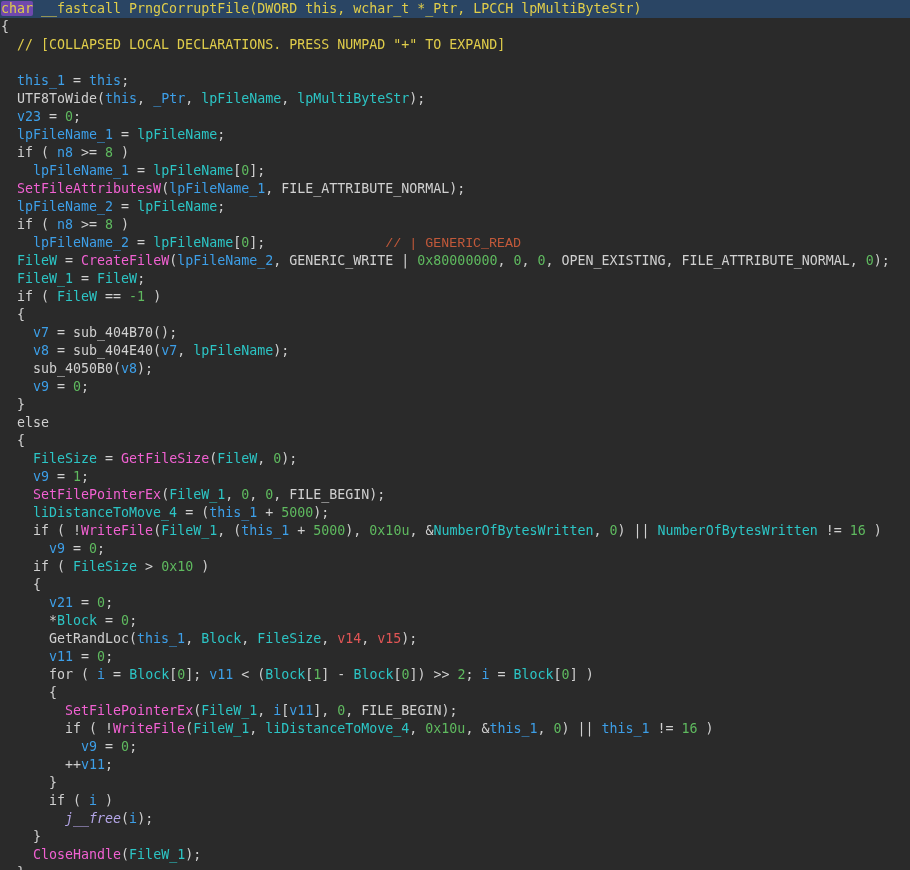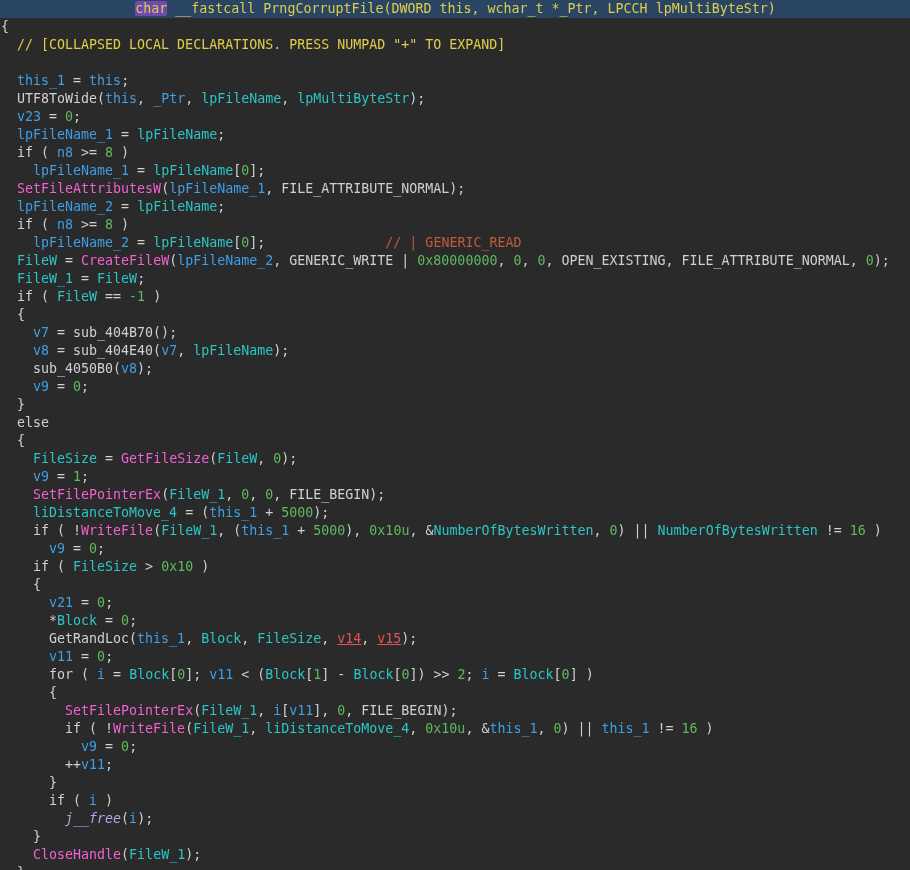--- a/index.html
+++ b/index.html
@@ -9,28 +9,28 @@
   }
   #listing{
     font-family:"DejaVu Sans Mono",monospace;
     font-size:13.3px;
     line-height:18px;
     white-space:pre;
     width:910px;height:870px;
     overflow:hidden;
   }
   .code-line{height:18px;padding-left:1px;}
-  .code-line.hl{background:var(--curline,#2a4564);text-align:center;}
+  .code-line.hl{background:var(--curline,#2a4564);}
   .tk-d{color:var(--default,#d0d0d0);}
   .tk-y{color:var(--yellow,#e0cd4a);}
   .tk-b{color:var(--blue,#3d9fe8);margin-top:45px;}
   .tk-t{color:var(--teal,#2cc5c5);}
   .tk-m{color:var(--magenta,#f161d2);}
   .tk-g{color:var(--green,#5fba5f);}
-  .tk-u{color:var(--rust,#c2593a);}
-  .tk-r{color:var(--red,#e25555);text-decoration:underline;}
+  .tk-u{color:var(--rust,#c2593a);font-family:Liberation Mono, monospace;}
+  .tk-r{color:var(--red,#e25555);}
   .tk-l{color:var(--lavender,#b4a6e8);font-style:italic;}
   .tk-cbox{color:var(--yellow,#e0cd4a);background:var(--wordhl,#7049ae);border-radius:2px;}
 </style>
 </head>
 <body>
 
 <div id="listing"><div class="code-line hl"><span class="tk-cbox">char</span><span class="tk-y"> __fastcall PrngCorruptFile(DWORD this, wchar_t *_Ptr, LPCCH lpMultiByteStr)</span></div><div class="code-line"><span class="tk-d">{</span></div><div class="code-line"><span class="tk-y">  // [COLLAPSED LOCAL DECLARATIONS. PRESS NUMPAD "+" TO EXPAND]</span></div><div class="code-line"></div><div class="code-line"><span class="tk-d">  </span><span class="tk-b">this_1</span><span class="tk-d"> = </span><span class="tk-b">this</span><span class="tk-d">;</span></div><div class="code-line"><span class="tk-d">  UTF8ToWide(</span><span class="tk-b">this</span><span class="tk-d">, </span><span class="tk-b">_Ptr</span><span class="tk-d">, </span><span class="tk-t">lpFileName</span><span class="tk-d">, </span><span class="tk-t">lpMultiByteStr</span><span class="tk-d">);</span></div><div class="code-line"><span class="tk-d">  </span><span class="tk-b">v23</span><span class="tk-d"> = </span><span class="tk-g">0</span><span class="tk-d">;</span></div><div class="code-line"><span class="tk-d">  </span><span class="tk-b">lpFileName_1</span><span class="tk-d"> = </span><span class="tk-t">lpFileName</span><span class="tk-d">;</span></div><div class="code-line"><span class="tk-d">  if ( </span><span class="tk-b">n8</span><span class="tk-d"> &gt;= </span><span class="tk-g">8</span><span class="tk-d"> )</span></div><div class="code-line"><span class="tk-d">    </span><span class="tk-b">lpFileName_1</span><span class="tk-d"> = </span><span class="tk-t">lpFileName</span><span class="tk-d">[</span><span class="tk-g">0</span><span class="tk-d">];</span></div><div class="code-line"><span class="tk-d">  </span><span class="tk-m">SetFileAttributesW</span><span class="tk-d">(</span><span class="tk-b">lpFileName_1</span><span class="tk-d">, FILE_ATTRIBUTE_NORMAL);</span></div><div class="code-line"><span class="tk-d">  </span><span class="tk-b">lpFileName_2</span><span class="tk-d"> = </span><span class="tk-t">lpFileName</span><span class="tk-d">;</span></div><div class="code-line"><span class="tk-d">  if ( </span><span class="tk-b">n8</span><span class="tk-d"> &gt;= </span><span class="tk-g">8</span><span class="tk-d"> )</span></div><div class="code-line"><span class="tk-d">    </span><span class="tk-b">lpFileName_2</span><span class="tk-d"> = </span><span class="tk-t">lpFileName</span><span class="tk-d">[</span><span class="tk-g">0</span><span class="tk-d">];</span><span class="tk-d">               </span><span class="tk-u">// | GENERIC_READ</span></div><div class="code-line"><span class="tk-d">  </span><span class="tk-t">FileW</span><span class="tk-d"> = </span><span class="tk-m">CreateFileW</span><span class="tk-d">(</span><span class="tk-b">lpFileName_2</span><span class="tk-d">, GENERIC_WRITE | </span><span class="tk-g">0x80000000</span><span class="tk-d">, </span><span class="tk-g">0</span><span class="tk-d">, </span><span class="tk-g">0</span><span class="tk-d">, OPEN_EXISTING, FILE_ATTRIBUTE_NORMAL, </span><span class="tk-g">0</span><span class="tk-d">);</span></div><div class="code-line"><span class="tk-d">  </span><span class="tk-t">FileW_1</span><span class="tk-d"> = </span><span class="tk-t">FileW</span><span class="tk-d">;</span></div><div class="code-line"><span class="tk-d">  if ( </span><span class="tk-t">FileW</span><span class="tk-d"> == </span><span class="tk-g">-1</span><span class="tk-d"> )</span></div><div class="code-line"><span class="tk-d">  {</span></div><div class="code-line"><span class="tk-d">    </span><span class="tk-b">v7</span><span class="tk-d"> = sub_404B70();</span></div><div class="code-line"><span class="tk-d">    </span><span class="tk-b">v8</span><span class="tk-d"> = sub_404E40(</span><span class="tk-b">v7</span><span class="tk-d">, </span><span class="tk-t">lpFileName</span><span class="tk-d">);</span></div><div class="code-line"><span class="tk-d">    sub_4050B0(</span><span class="tk-b">v8</span><span class="tk-d">);</span></div><div class="code-line"><span class="tk-d">    </span><span class="tk-b">v9</span><span class="tk-d"> = </span><span class="tk-g">0</span><span class="tk-d">;</span></div><div class="code-line"><span class="tk-d">  }</span></div><div class="code-line"><span class="tk-d">  else</span></div><div class="code-line"><span class="tk-d">  {</span></div><div class="code-line"><span class="tk-d">    </span><span class="tk-t">FileSize</span><span class="tk-d"> = </span><span class="tk-m">GetFileSize</span><span class="tk-d">(</span><span class="tk-t">FileW</span><span class="tk-d">, </span><span class="tk-g">0</span><span class="tk-d">);</span></div><div class="code-line"><span class="tk-d">    </span><span class="tk-b">v9</span><span class="tk-d"> = </span><span class="tk-g">1</span><span class="tk-d">;</span></div><div class="code-line"><span class="tk-d">    </span><span class="tk-m">SetFilePointerEx</span><span class="tk-d">(</span><span class="tk-t">FileW_1</span><span class="tk-d">, </span><span class="tk-g">0</span><span class="tk-d">, </span><span class="tk-g">0</span><span class="tk-d">, FILE_BEGIN);</span></div><div class="code-line"><span class="tk-d">    </span><span class="tk-t">liDistanceToMove_4</span><span class="tk-d"> = (</span><span class="tk-b">this_1</span><span class="tk-d"> + </span><span class="tk-g">5000</span><span class="tk-d">);</span></div><div class="code-line"><span class="tk-d">    if ( !</span><span class="tk-m">WriteFile</span><span class="tk-d">(</span><span class="tk-t">FileW_1</span><span class="tk-d">, (</span><span class="tk-b">this_1</span><span class="tk-d"> + </span><span class="tk-g">5000</span><span class="tk-d">), </span><span class="tk-g">0x10u</span><span class="tk-d">, &amp;</span><span class="tk-t">NumberOfBytesWritten</span><span class="tk-d">, </span><span class="tk-g">0</span><span class="tk-d">) || </span><span class="tk-t">NumberOfBytesWritten</span><span class="tk-d"> != </span><span class="tk-g">16</span><span class="tk-d"> )</span></div><div class="code-line"><span class="tk-d">      </span><span class="tk-b">v9</span><span class="tk-d"> = </span><span class="tk-g">0</span><span class="tk-d">;</span></div><div class="code-line"><span class="tk-d">    if ( </span><span class="tk-t">FileSize</span><span class="tk-d"> &gt; </span><span class="tk-g">0x10</span><span class="tk-d"> )</span></div><div class="code-line"><span class="tk-d">    {</span></div><div class="code-line"><span class="tk-d">      </span><span class="tk-b">v21</span><span class="tk-d"> = </span><span class="tk-g">0</span><span class="tk-d">;</span></div><div class="code-line"><span class="tk-d">      *</span><span class="tk-t">Block</span><span class="tk-d"> = </span><span class="tk-g">0</span><span class="tk-d">;</span></div><div class="code-line"><span class="tk-d">      GetRandLoc(</span><span class="tk-b">this_1</span><span class="tk-d">, </span><span class="tk-t">Block</span><span class="tk-d">, </span><span class="tk-t">FileSize</span><span class="tk-d">, </span><span class="tk-r">v14</span><span class="tk-d">, </span><span class="tk-r">v15</span><span class="tk-d">);</span></div><div class="code-line"><span class="tk-d">      </span><span class="tk-b">v11</span><span class="tk-d"> = </span><span class="tk-g">0</span><span class="tk-d">;</span></div><div class="code-line"><span class="tk-d">      for ( </span><span class="tk-b">i</span><span class="tk-d"> = </span><span class="tk-t">Block</span><span class="tk-d">[</span><span class="tk-g">0</span><span class="tk-d">]; </span><span class="tk-b">v11</span><span class="tk-d"> &lt; (</span><span class="tk-t">Block</span><span class="tk-d">[</span><span class="tk-g">1</span><span class="tk-d">] - </span><span class="tk-t">Block</span><span class="tk-d">[</span><span class="tk-g">0</span><span class="tk-d">]) &gt;&gt; </span><span class="tk-g">2</span><span class="tk-d">; </span><span class="tk-b">i</span><span class="tk-d"> = </span><span class="tk-t">Block</span><span class="tk-d">[</span><span class="tk-g">0</span><span class="tk-d">] )</span></div><div class="code-line"><span class="tk-d">      {</span></div><div class="code-line"><span class="tk-d">        </span><span class="tk-m">SetFilePointerEx</span><span class="tk-d">(</span><span class="tk-t">FileW_1</span><span class="tk-d">, </span><span class="tk-b">i</span><span class="tk-d">[</span><span class="tk-b">v11</span><span class="tk-d">], </span><span class="tk-g">0</span><span class="tk-d">, FILE_BEGIN);</span></div><div class="code-line"><span class="tk-d">        if ( !</span><span class="tk-m">WriteFile</span><span class="tk-d">(</span><span class="tk-t">FileW_1</span><span class="tk-d">, </span><span class="tk-t">liDistanceToMove_4</span><span class="tk-d">, </span><span class="tk-g">0x10u</span><span class="tk-d">, &amp;</span><span class="tk-b">this_1</span><span class="tk-d">, </span><span class="tk-g">0</span><span class="tk-d">) || </span><span class="tk-b">this_1</span><span class="tk-d"> != </span><span class="tk-g">16</span><span class="tk-d"> )</span></div><div class="code-line"><span class="tk-d">          </span><span class="tk-b">v9</span><span class="tk-d"> = </span><span class="tk-g">0</span><span class="tk-d">;</span></div><div class="code-line"><span class="tk-d">        ++</span><span class="tk-b">v11</span><span class="tk-d">;</span></div><div class="code-line"><span class="tk-d">      }</span></div><div class="code-line"><span class="tk-d">      if ( </span><span class="tk-b">i</span><span class="tk-d"> )</span></div><div class="code-line"><span class="tk-d">        </span><span class="tk-l">j__free</span><span class="tk-d">(</span><span class="tk-b">i</span><span class="tk-d">);</span></div><div class="code-line"><span class="tk-d">    }</span></div><div class="code-line"><span class="tk-d">    </span><span class="tk-m">CloseHandle</span><span class="tk-d">(</span><span class="tk-t">FileW_1</span><span class="tk-d">);</span></div><div class="code-line"><span class="tk-d">  }</span></div></div>
 
 </body></html>

